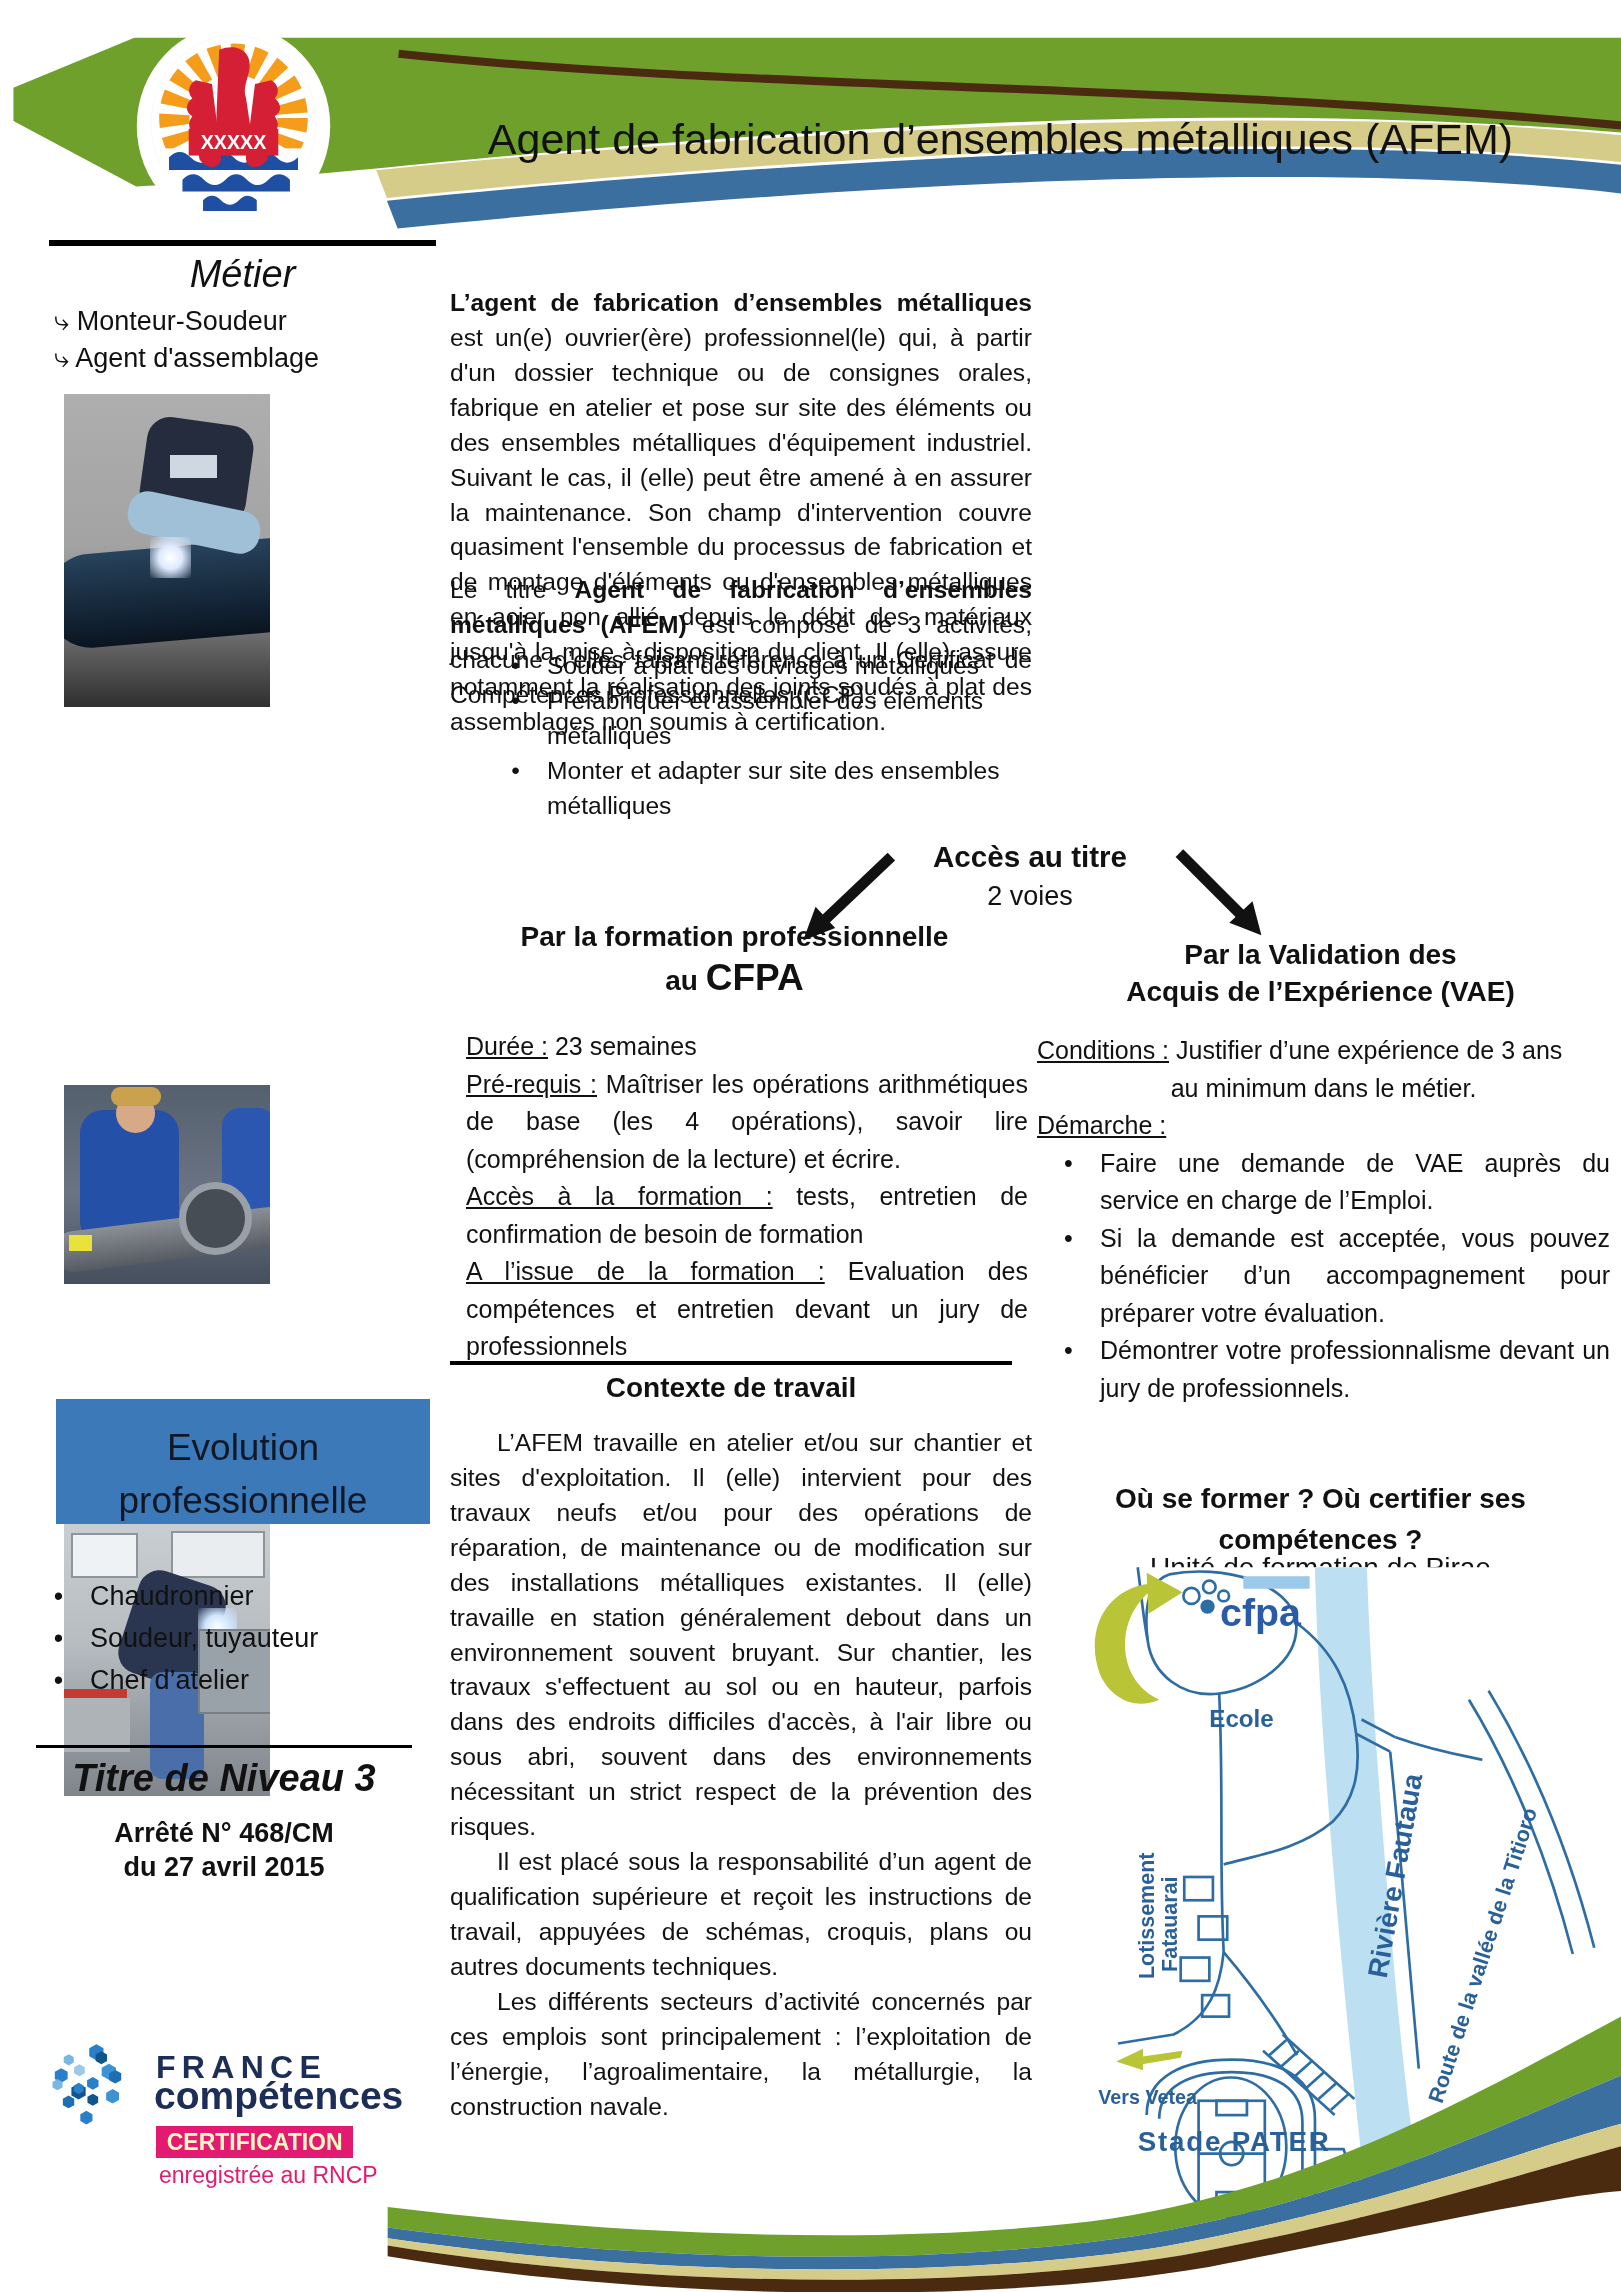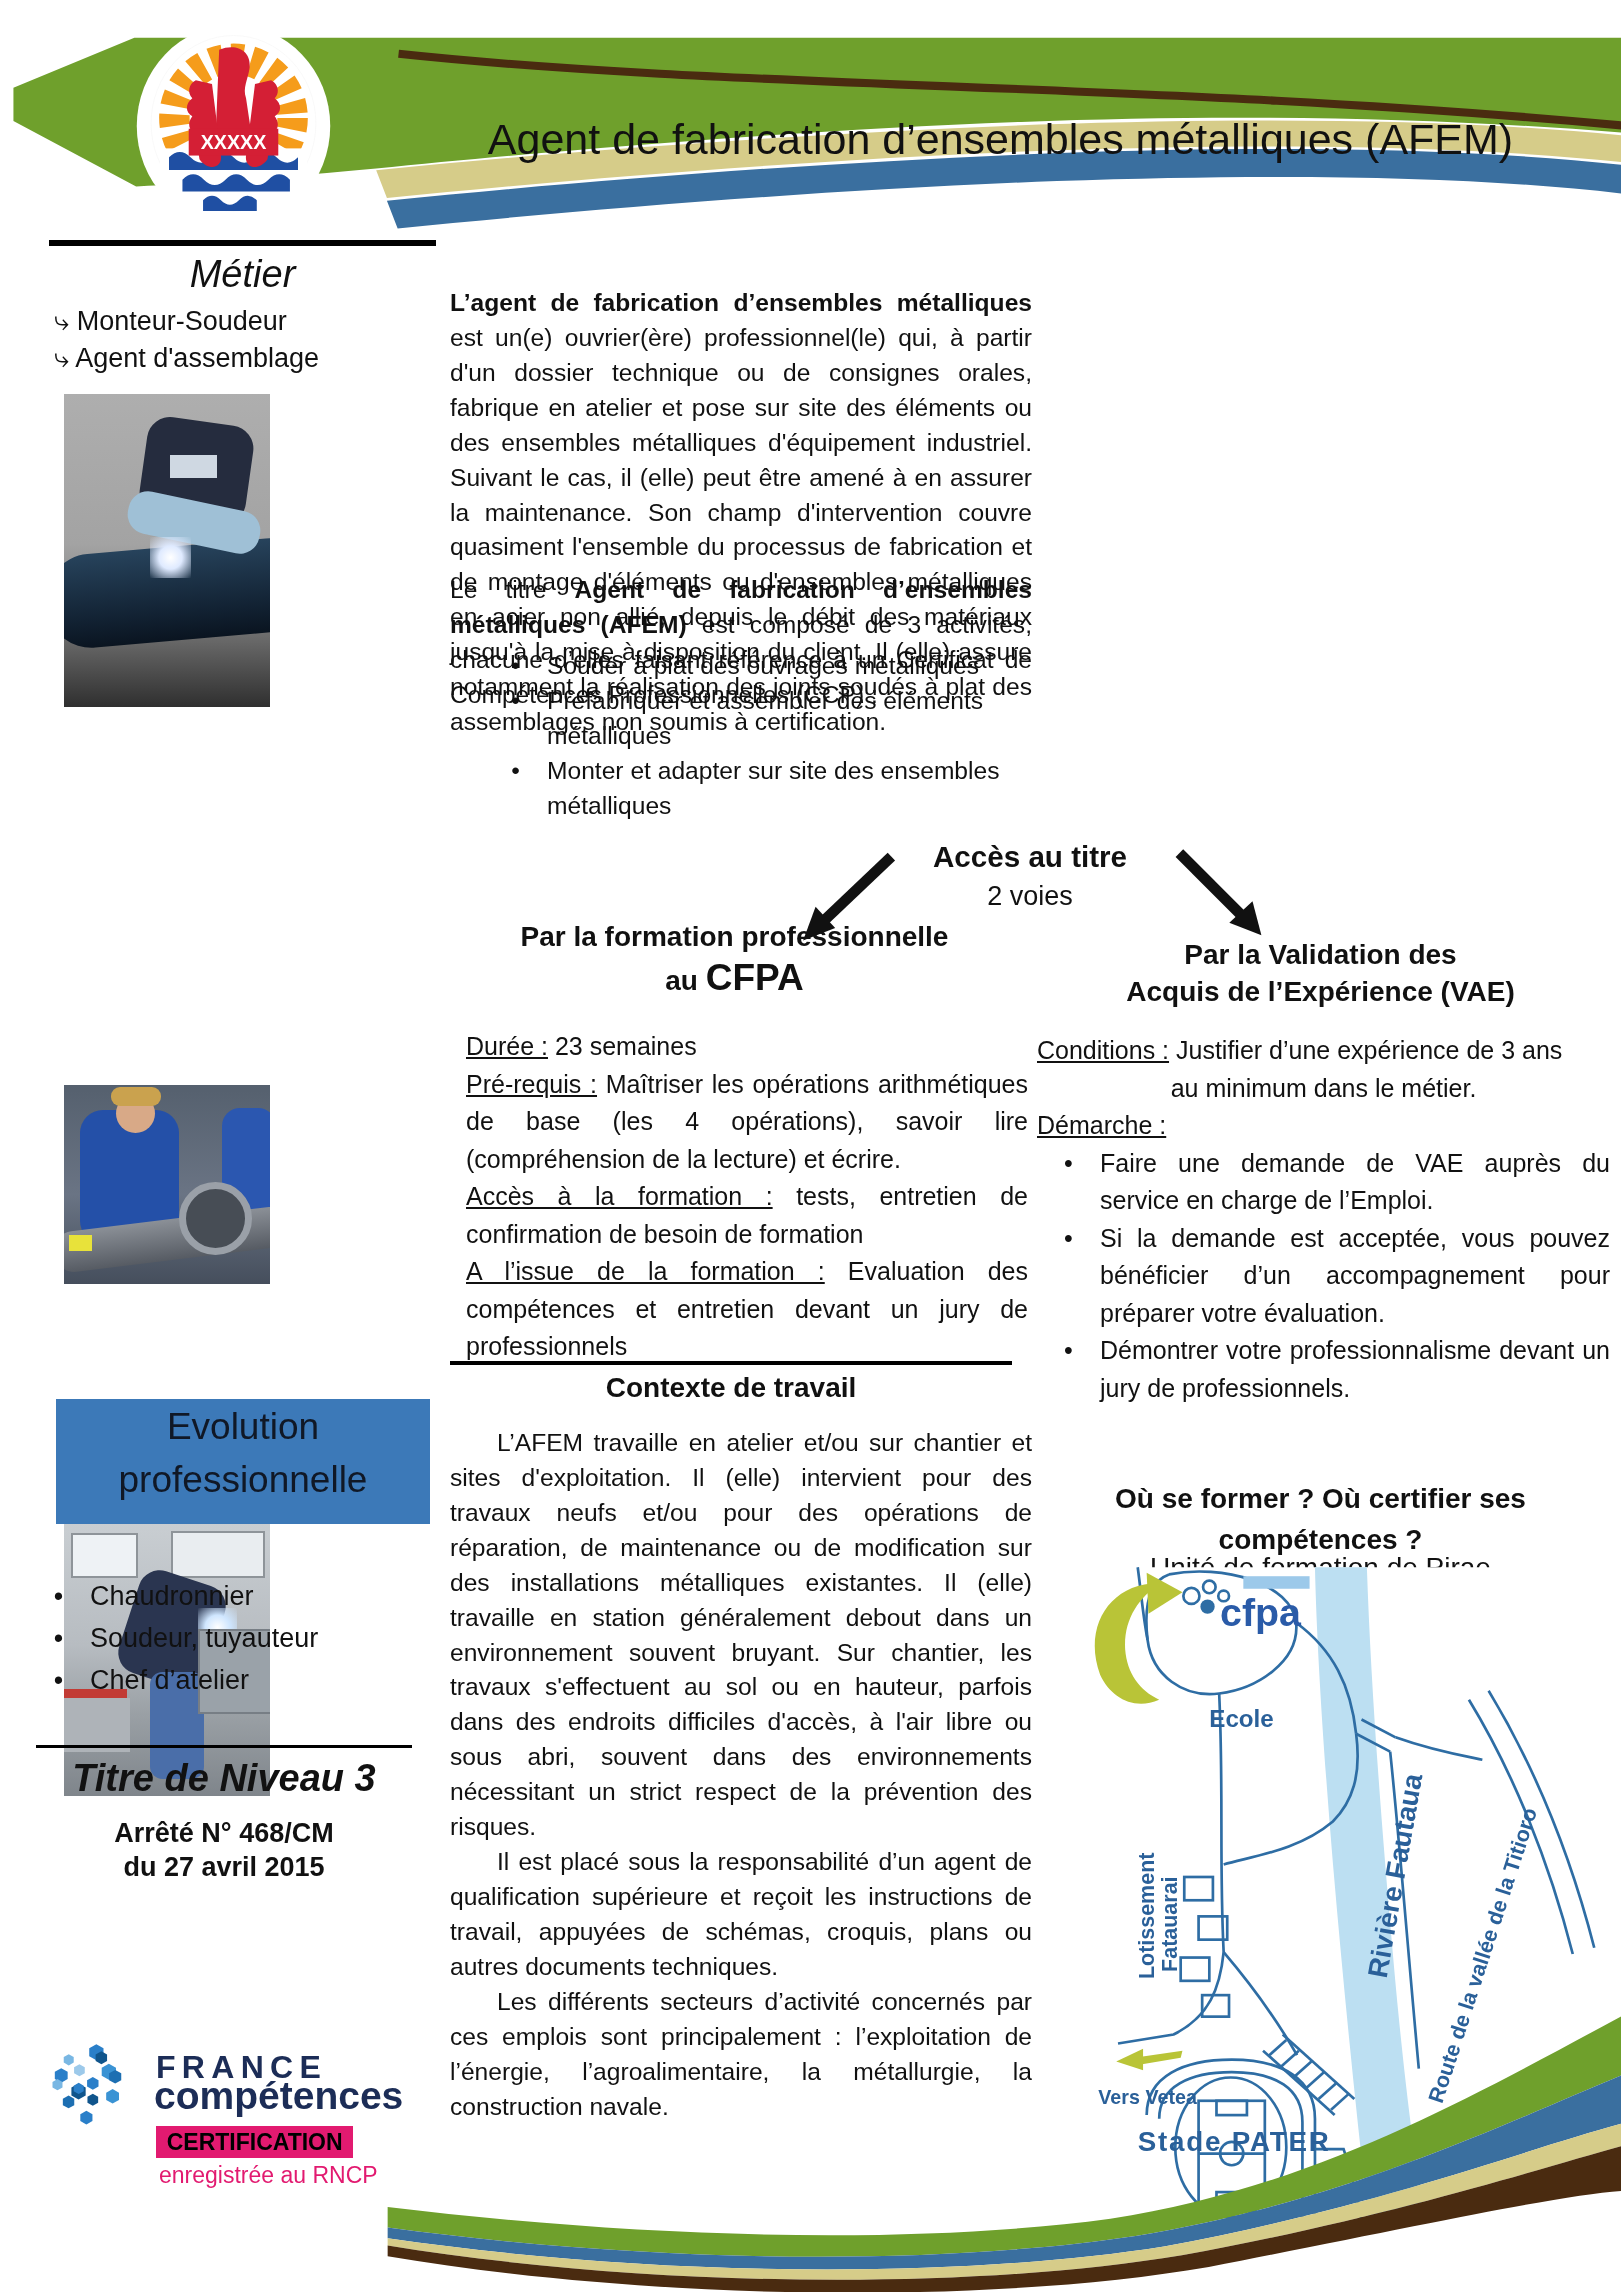--- a/index.html
+++ b/index.html
@@ -173,21 +173,21 @@
   <div class="abs" style="left:450px;top:1361px;width:562px;height:3.6px;background:#000;"></div>
   <div class="abs ctr" style="left:450px;top:1372px;width:562px;font-size:28px;font-weight:bold;">Contexte de travail</div>
 
   <div class="abs jus body-txt" style="left:450px;top:1426px;width:582px;">
     <p style="margin:0;text-indent:47px;">L’AFEM travaille en atelier et/ou sur chantier et sites d'exploitation. Il (elle) intervient pour des travaux neufs et/ou pour des opérations de réparation, de maintenance ou de modification sur des installations métalliques existantes. Il (elle) travaille en station généralement debout dans un environnement souvent bruyant. Sur chantier, les travaux s'effectuent au sol ou en  hauteur, parfois dans des endroits difficiles d'accès, à l'air libre ou sous abri, souvent dans des environnements nécessitant un strict respect de la prévention des risques.</p>
     <p style="margin:0;text-indent:47px;">Il est placé sous la responsabilité d’un agent de qualification supérieure et reçoit les instructions de travail, appuyées de schémas, croquis, plans ou autres documents techniques.</p>
     <p style="margin:0;text-indent:47px;">Les différents secteurs d’activité concernés par ces emplois sont principalement : l’exploitation de l’énergie, l’agroalimentaire, la métallurgie, la construction navale.</p>
   </div>
 
   <div class="abs ctr" style="left:56px;top:1399px;width:374px;height:125px;background:#3c79b8;color:#101826;
-       font-size:37px;line-height:1.42;padding-top:2px;box-sizing:border-box;">
+       font-size:37px;line-height:1.42;padding-top:23px;box-sizing:border-box;">
     <div>Evolution</div>
     <div>professionnelle</div>
   </div>
   <ul class="plain abs" style="left:27px;top:1576px;width:403px;font-size:27px;line-height:1.55;">
     <li class="bullet-row">
       <span class="bullet-dot">•</span>
       <span>Chaudronnier</span>
       </li>
     <li class="bullet-row">
       <span class="bullet-dot">•</span>
@@ -220,21 +220,21 @@
       <use href="#hx" x="52" y="46" fill="#2a7fc9" transform="scale(0.8)"></use>
       <use href="#hx" x="4" y="56" fill="#79b7e3" transform="scale(0.7)"></use>
       <use href="#hx" x="70" y="56" fill="#3a93d4" transform="scale(0.9)"></use>
       <use href="#hx" x="38" y="62" fill="#2a7fc9" transform="scale(0.7)"></use>
       <use href="#hx" x="18" y="72" fill="#1d6fb2" transform="scale(0.8)"></use>
       <use href="#hx" x="56" y="74" fill="#10558c" transform="scale(0.75)"></use>
       <use href="#hx" x="40" y="88" fill="#2a7fc9" transform="scale(0.85)"></use>
     </svg>
     <div class="abs" style="left:106px;top:5.4px;font-size:32px;font-weight:bold;letter-spacing:6.3px;color:#1c2d57;">FRANCE</div>
     <div class="abs" style="left:104px;top:30px;font-size:39px;font-weight:bold;color:#1c2d57;">compétences</div>
-    <div class="abs" style="left:106px;top:82px;background:#e21a70;color:#000000;font-size:23px;font-weight:bold;padding:2.7px 10.7px;">CERTIFICATION</div>
+    <div class="abs" style="left:106px;top:82px;background:#e21a70;color:#fef9c3;font-size:23px;font-weight:bold;padding:2.7px 10.7px;">CERTIFICATION</div>
     <div class="abs" style="left:109px;top:118px;font-size:23px;color:#e21a70;">enregistrée au RNCP</div>
   </div>
 
   <div class="abs ctr" style="left:1052px;top:1431px;width:537px;font-size:28px;font-weight:bold;line-height:1.45;margin-top:48px;">
     <div>Où se former ? Où certifier ses</div>
     <div>compétences ?</div>
   </div>
   <div class="abs ctr u" style="left:1052px;top:1528px;width:537px;font-size:28px;margin-top:24px;">Unité de formation de Pirae</div>
 
   <svg class="abs" style="left:1084px;top:1567px;" width="538" height="654" viewBox="0 0 601 730">

